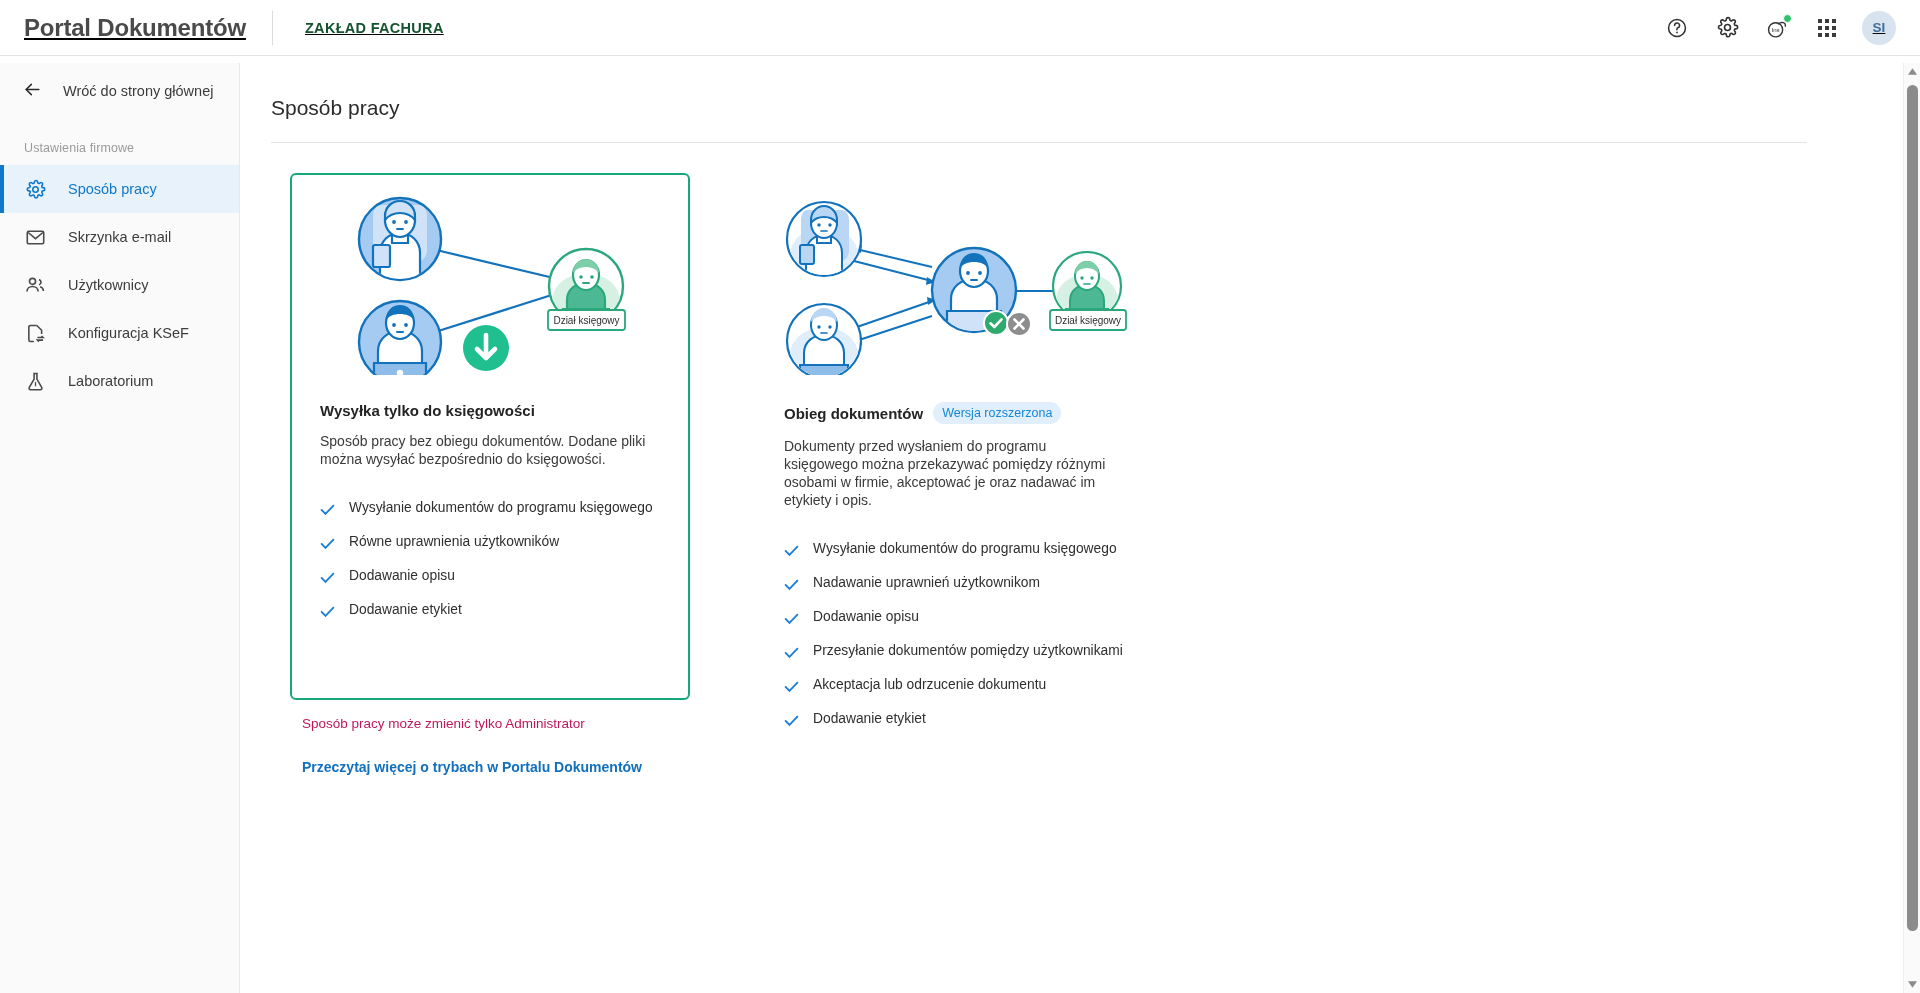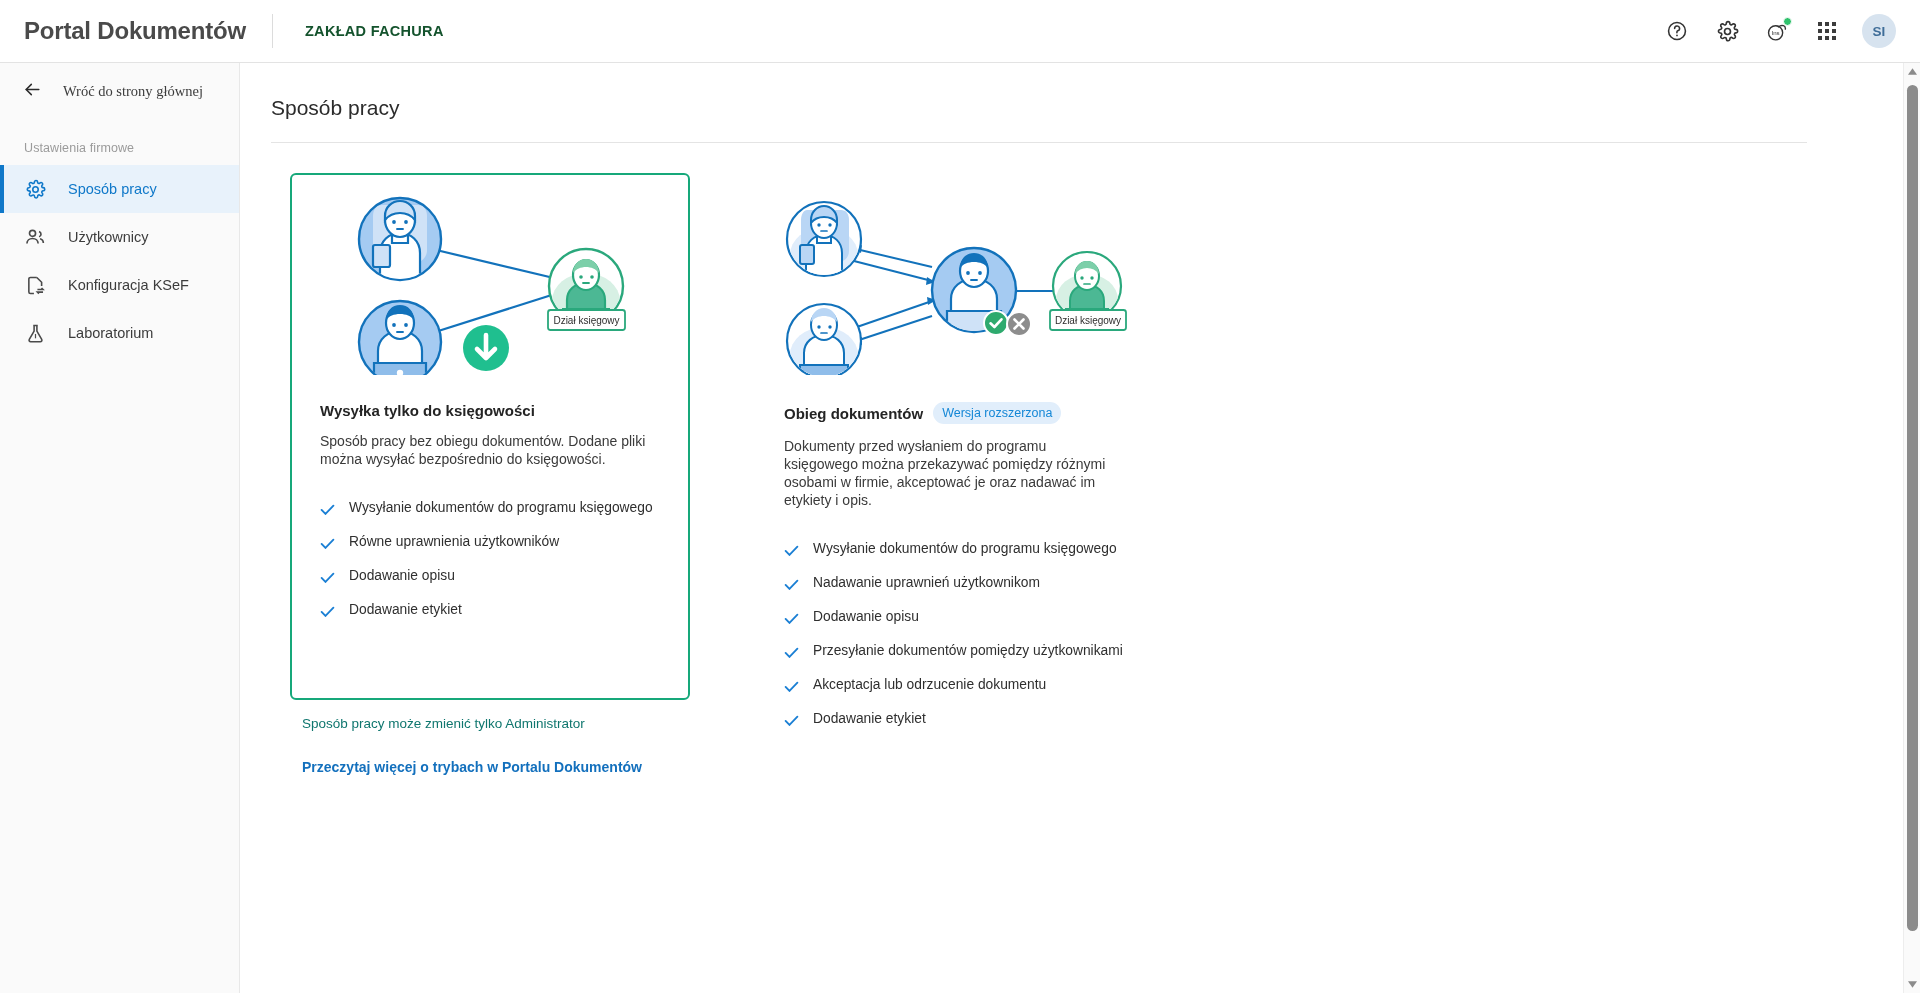--- a/index.html
+++ b/index.html
@@ -6,24 +6,24 @@
   html, body {
     width: 1920px; height: 993px;
     font-family: "Liberation Sans", sans-serif;
     background: #ffffff;
     overflow: hidden;
   }
 
   
   .topbar {
     position: absolute; top: 0; left: 0;
-    width: 1920px; height: 63px;
+    width: 1920px; height: 56px;
     background: #ffffff;
     border-bottom: 1px solid #e3e3e3;
-    display: flex; align-items: center;
+    display: flex; align-items: center; text-decoration: underline;
   }
   .brand {
     font-size: 24px; font-weight: bold; color: #4a4a4a;
     margin-left: 24px; letter-spacing: -0.2px;
   }
   .brand-divider {
     width: 1px; height: 34px; background: #dcdcdc; margin-left: 26px;
   }
   .company {
     font-size: 14.5px; font-weight: bold; color: #14532d;
@@ -56,21 +56,21 @@
 
   
   .sidebar {
     position: absolute; top: 63px; left: 0;
     width: 240px; height: 930px;
     background: #fafafa;
     border-right: 1px solid #e8e8e8;
   }
   .back-row {
     display: flex; align-items: center; gap: 20px;
-    height: 56px; padding-left: 22px; cursor: pointer; font-family: Liberation Serif, serif;
+    height: 56px; padding-left: 22px; cursor: pointer;
   }
   .back-label { font-size: 14.5px; color: #3c3c3c; }
   .section-label {
     font-size: 12.5px; color: #9b9b9b;
     padding: 22px 0 10px 24px; letter-spacing: 0.1px;
   }
   .nav-item {
     display: flex; align-items: center; gap: 22px;
     height: 48px; padding-left: 24px; cursor: pointer;
     position: relative; color: #3c3c3c; font-size: 14.5px;
@@ -147,21 +147,21 @@
   }
   .feature-list { margin-top: 30px; }
   .feature {
     display: flex; align-items: flex-start; gap: 14px;
     margin-bottom: 13px;
   }
   .feature .chk { flex: 0 0 15px; margin-top: 3px; }
   .feature span.ftext { font-size: 13.8px; color: #2f2f2f; line-height: 1.33; }
 
   .note {
-    font-size: 13.5px; color: #0f766e;
+    font-size: 13.5px; color: #be185d;
     margin: 16px 0 0 62px;
   }
   .more-link {
     font-size: 14px; color: #1370bd; font-weight: bold;
     margin: 28px 0 0 62px; display: inline-block; cursor: pointer;
   }
   .disclaimer {
     font-size: 13.3px; color: #9a9a9a; line-height: 1.35;
     margin: 36px 0 0 62px; max-width: 690px;
   }
@@ -250,20 +250,29 @@
   <div class="nav-item active">
     <span class="nicon">
       <svg width="21" height="21" viewBox="0 0 24 24" fill="none" stroke="#0f78c9" stroke-width="1.8">
         <circle cx="12" cy="12" r="3.1"></circle>
         <path d="M19.3 14.4a1.5 1.5 0 0 0 .3 1.65l.05.05a1.82 1.82 0 1 1-2.57 2.57l-.05-.05a1.5 1.5 0 0 0-1.65-.3 1.5 1.5 0 0 0-.91 1.37v.14a1.82 1.82 0 1 1-3.64 0v-.07a1.5 1.5 0 0 0-.98-1.37 1.5 1.5 0 0 0-1.65.3l-.05.05a1.82 1.82 0 1 1-2.57-2.57l.05-.05a1.5 1.5 0 0 0 .3-1.65 1.5 1.5 0 0 0-1.37-.91h-.14a1.82 1.82 0 1 1 0-3.64h.07a1.5 1.5 0 0 0 1.37-.98 1.5 1.5 0 0 0-.3-1.65l-.05-.05a1.82 1.82 0 1 1 2.57-2.57l.05.05a1.5 1.5 0 0 0 1.65.3h.07a1.5 1.5 0 0 0 .91-1.37v-.14a1.82 1.82 0 1 1 3.64 0v.07a1.5 1.5 0 0 0 .91 1.37 1.5 1.5 0 0 0 1.65-.3l.05-.05a1.82 1.82 0 1 1 2.57 2.57l-.05.05a1.5 1.5 0 0 0-.3 1.65v.07a1.5 1.5 0 0 0 1.37.91h.14a1.82 1.82 0 1 1 0 3.64h-.07a1.5 1.5 0 0 0-1.37.91z"></path>
       </svg>
     </span>
     <span>Sposób pracy</span>
   </div>
 
+  <div class="nav-item">
+    <span class="nicon">
+      <svg width="21" height="21" viewBox="0 0 24 24" fill="none" stroke="#4a4a4a" stroke-width="1.8">
+        <rect x="2.6" y="4.8" width="18.8" height="14.4" rx="1.8"></rect>
+        <path d="m3.6 6.3 8.4 7 8.4-7"></path>
+      </svg>
+    </span>
+    <span>Skrzynka e-mail</span>
+  </div>
 
   <div class="nav-item">
     <span class="nicon">
       <svg width="22" height="22" viewBox="0 0 24 24" fill="none" stroke="#4a4a4a" stroke-width="1.8">
         <circle cx="9.3" cy="8" r="3.3"></circle>
         <path d="M3.2 19.2c0-3.4 2.7-5.6 6.1-5.6s6.1 2.2 6.1 5.6"></path>
         <path d="M16.4 6.1a2.9 2.9 0 0 1 0 5.6M17.5 13.9c2.2.5 3.6 2.3 3.6 4.6"></path>
       </svg>
     </span>
     <span>Użytkownicy</span>

